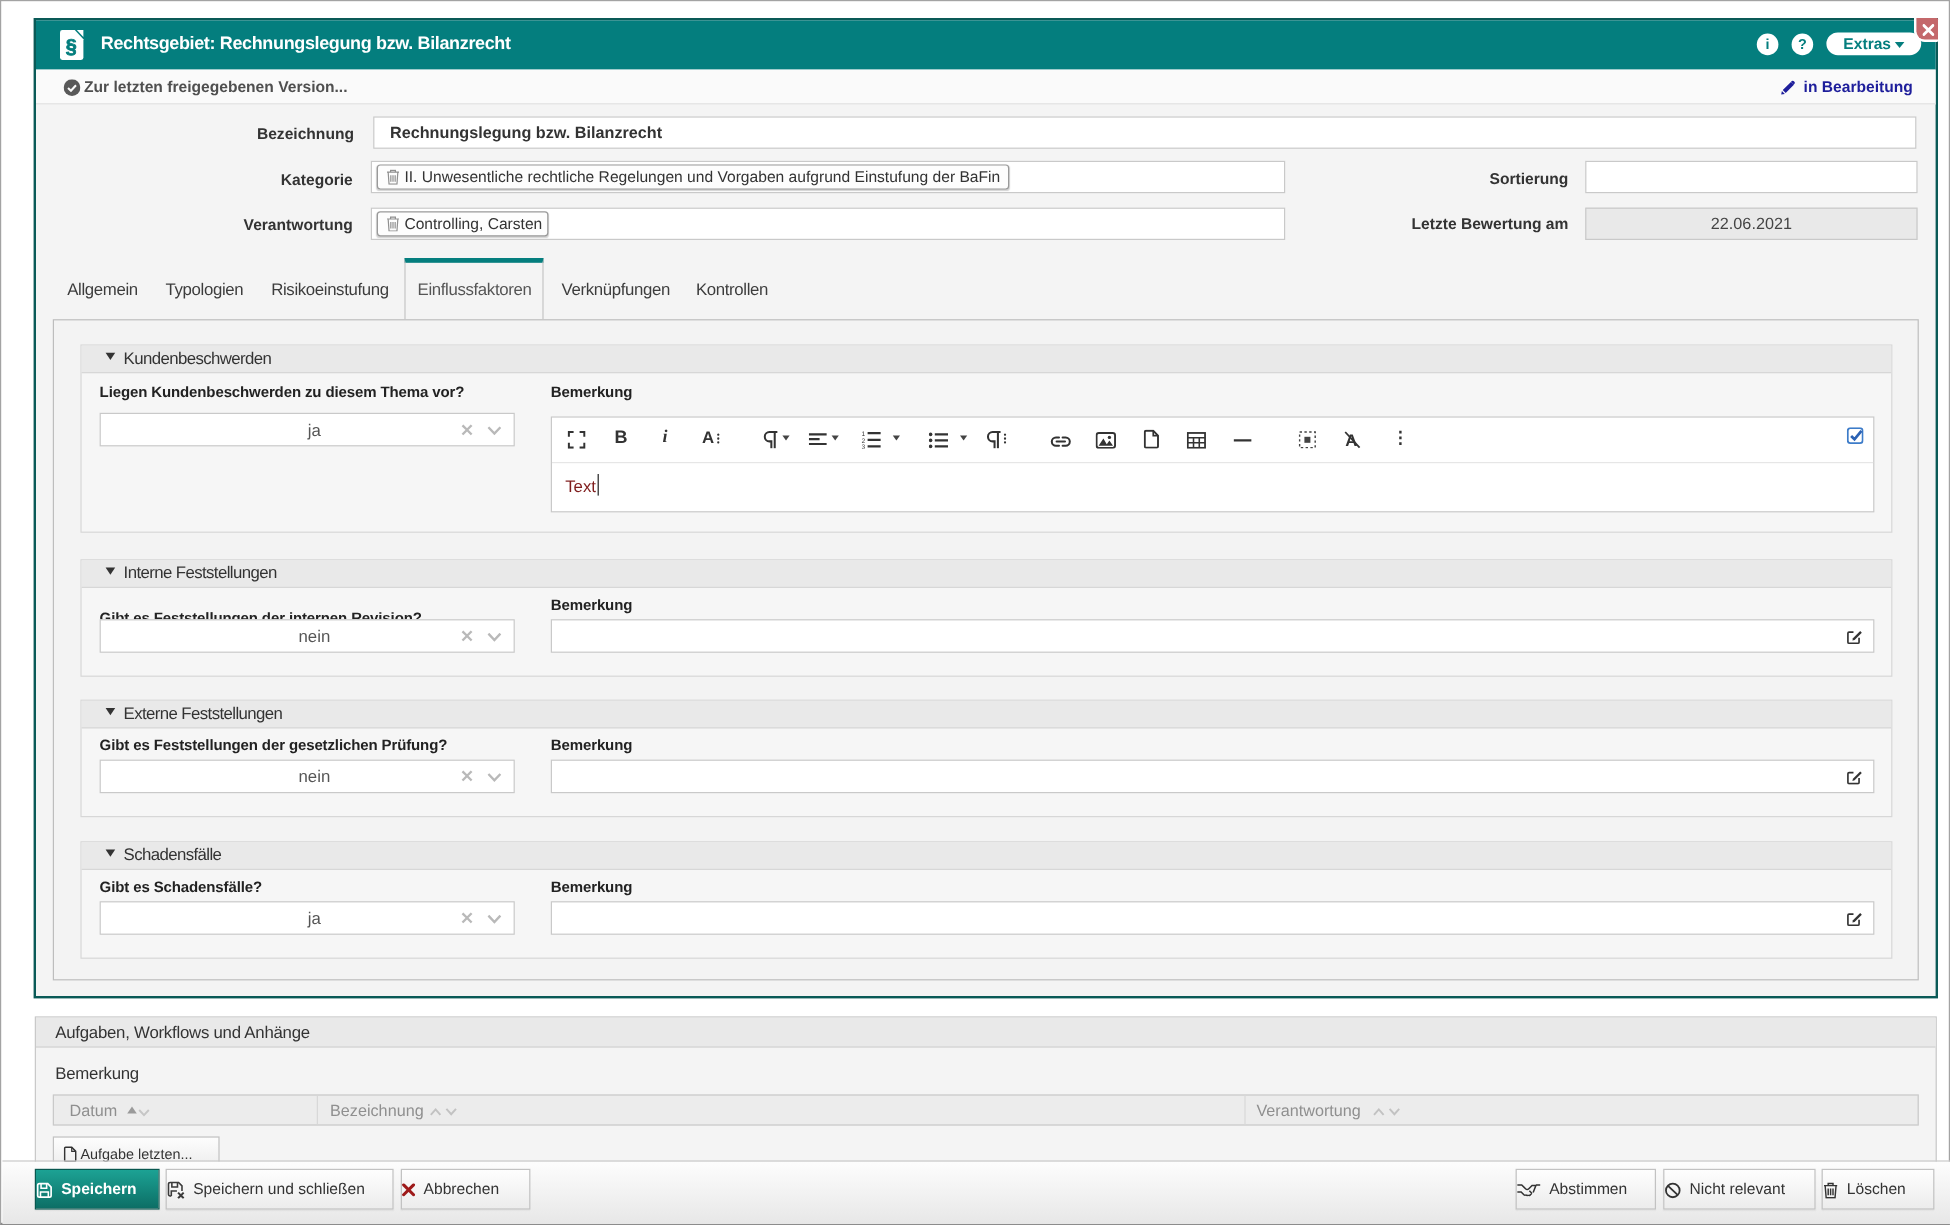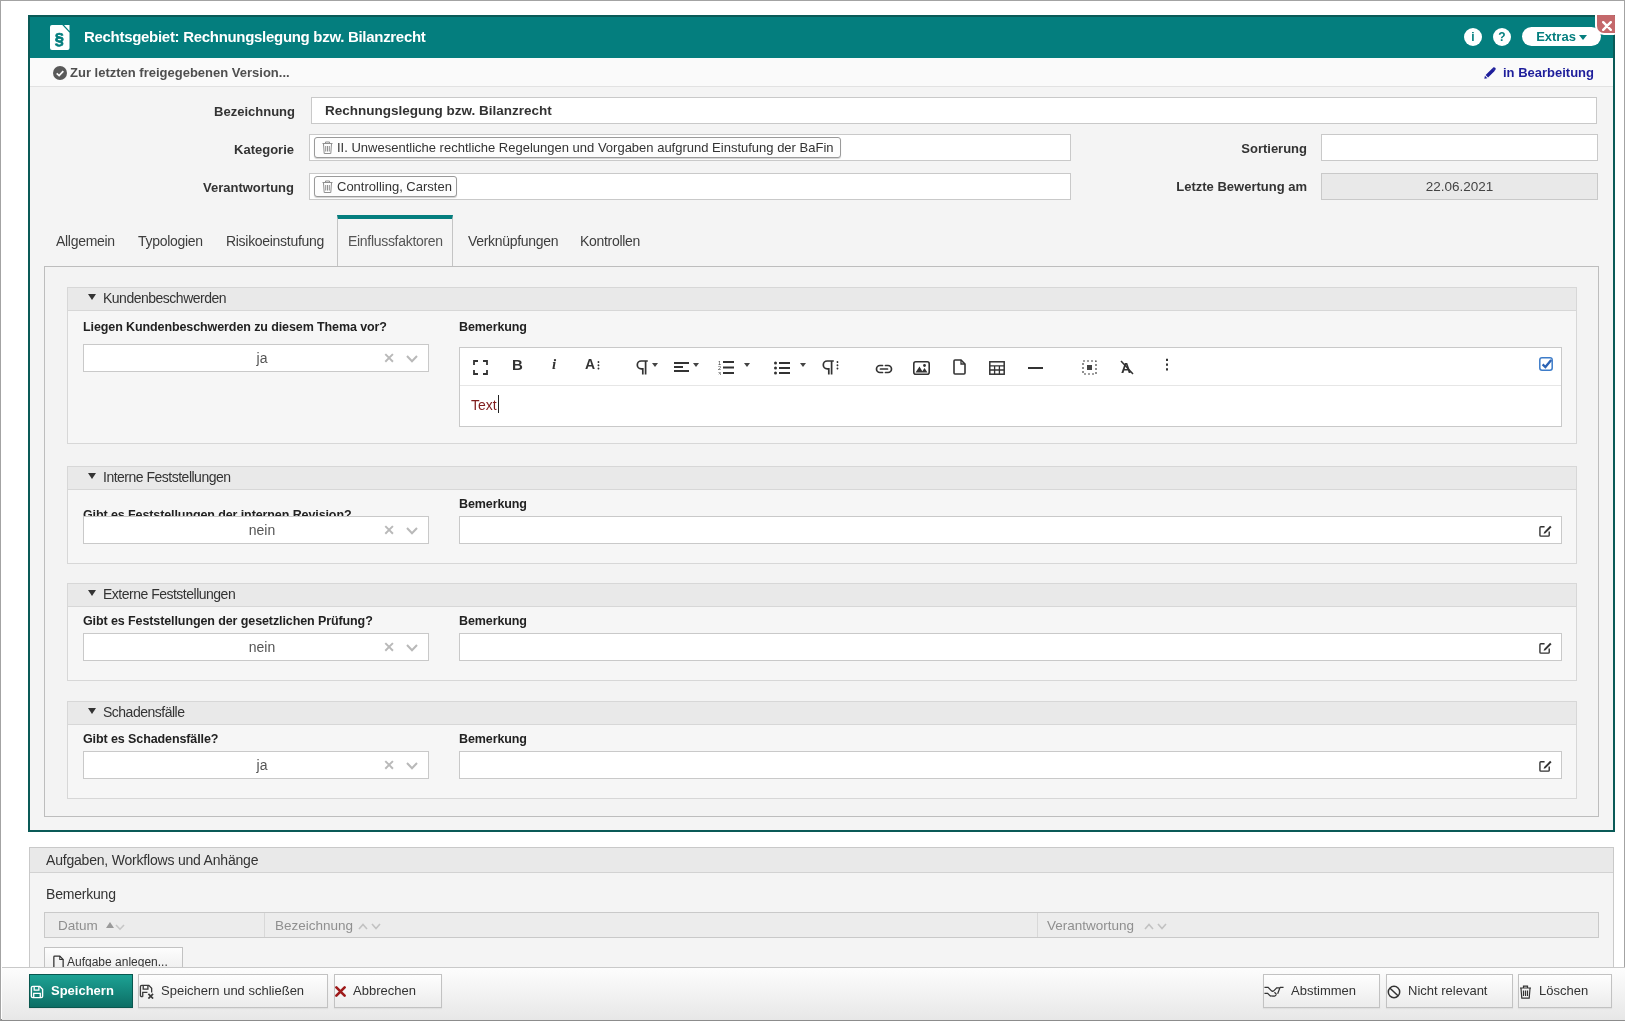--- a/index.html
+++ b/index.html
@@ -277,21 +277,21 @@
           <path d="M2 7 L6 2.5 L10 7 M15 2 L19 6.5 L23 2" stroke="#c2c2c2" stroke-width="1.6" fill="none"></path>
         </svg>
       <span class="vsep" style="left:219px;"></span>
       <span class="vsep" style="left:992px;"></span>
     </div>
     <div class="aufbtn">
         <svg style="position:absolute;left:8px;top:7px;" width="11" height="14" viewBox="0 0 13 16">
           <path d="M1 2 Q1 1 2 1 H8 L12 5 V14 Q12 15 11 15 H2 Q1 15 1 14 Z" stroke="#333" stroke-width="1.5" fill="none"></path>
           <path d="M8 1 V5 H12" stroke="#333" stroke-width="1.2" fill="none"></path>
         </svg>
-        <span style="position:absolute;left:22px;top:7px;">Aufgabe anlegen...</span>
+        <span style="position:absolute;left:22px;top:7px;">Aufgabe letzten...</span>
       </div>
   </div>
 
   <div class="bottombar">
     <div class="btn btn-teal" style="left:27px; width:104px; line-height:31px;"><svg width="14" height="14" viewBox="0 0 15 15">
           <path d="M1.5 3 Q1.5 1.5 3 1.5 H10.5 L13.5 4.5 V12 Q13.5 13.5 12 13.5 H3 Q1.5 13.5 1.5 12 Z" stroke="#fff" stroke-width="1.5" fill="none"></path>
           <path d="M4.5 1.5 V5.5 H9.5 V1.5 M4 13.5 V9 H11 V13.5" stroke="#fff" stroke-width="1.4" fill="none"></path>
         </svg>Speichern</div>
     <div class="btn" style="left:136px; width:190px; line-height:31px;"><svg width="15" height="15" viewBox="0 0 16 16">
           <path d="M1.5 3 Q1.5 1.5 3 1.5 H10.5 L13.5 4.5 V9 M4.5 1.5 V5.5 H9.5 V1.5 M4 13.5 H3 Q1.5 13.5 1.5 12 V3 M4 13.5 V9 H9" stroke="#3a3a3a" stroke-width="1.4" fill="none"></path>

